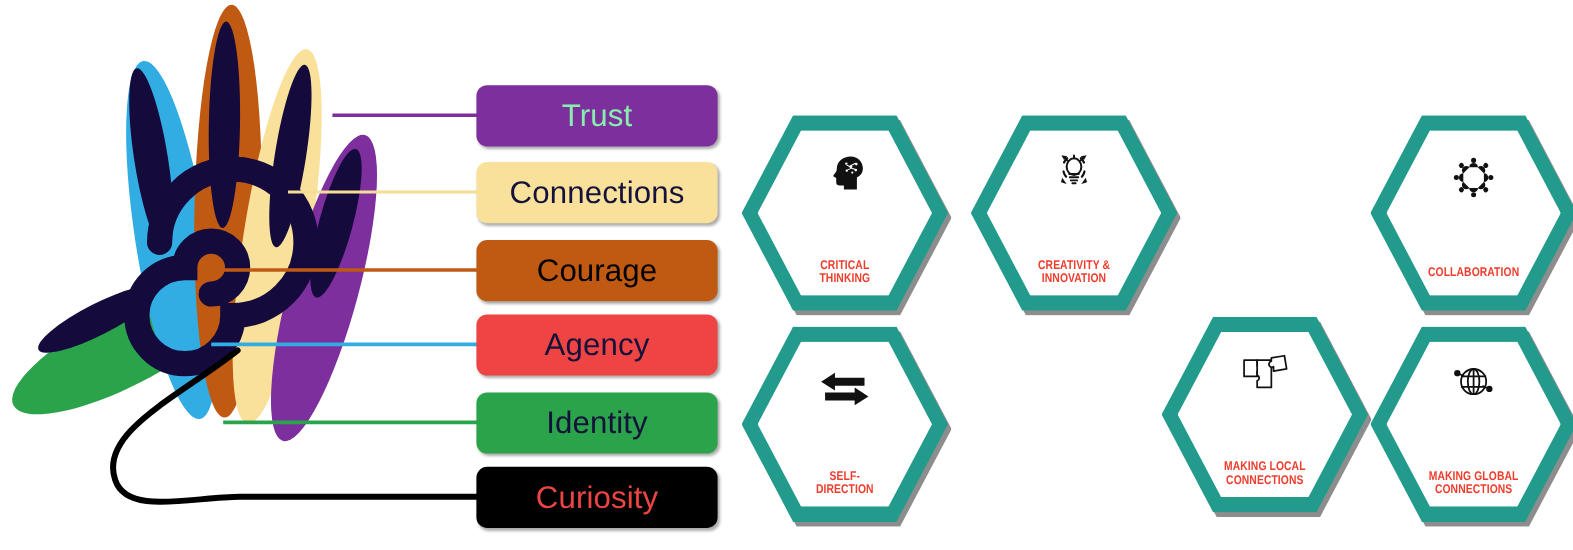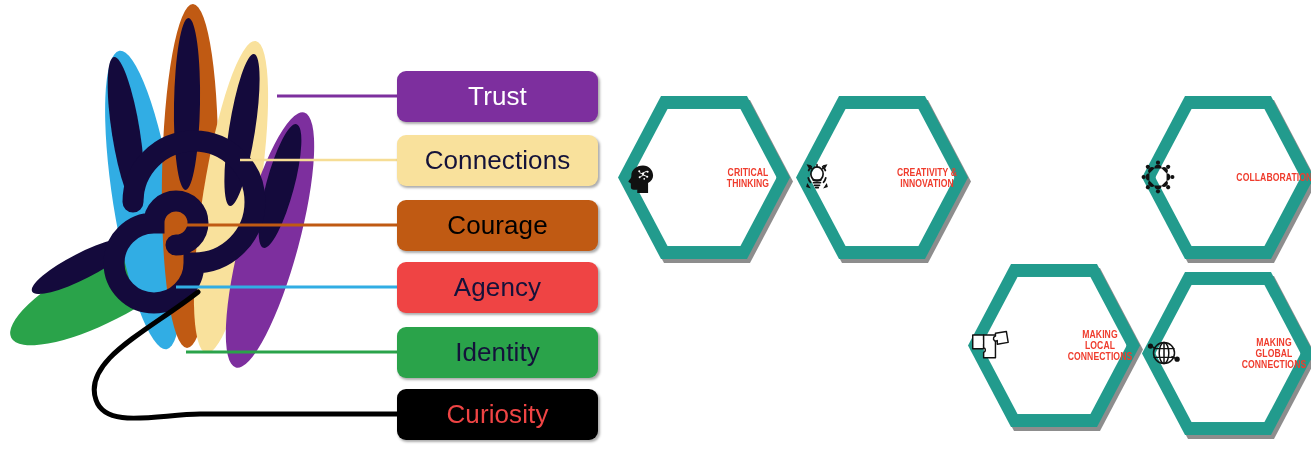--- a/index.html
+++ b/index.html
@@ -55,21 +55,21 @@
   .hex-shadow, .hex-outer, .hex-inner {
     position: absolute;
     left: 0; top: 0;
     width: 100%; height: 100%;
   }
   .hex-inner-wrap {
     position: absolute;
     left: 0; top: 0;
     width: 100%; height: 100%;
     display: flex;
-    flex-direction: row;
+    flex-direction: column;
     align-items: center;
     justify-content: center;
     gap: 48px;
   }
   .hex-icon {
     height: 46px;
     display: flex;
     align-items: flex-end;
     justify-content: center;
     margin-bottom: 5px;
@@ -133,21 +133,21 @@
       <g id="connector-group">
           <line x1="277" y1="96" x2="399" y2="96" stroke="#7d2f9e" stroke-width="3"></line>
           <line x1="240" y1="160" x2="399" y2="160" stroke="#f6dd95" stroke-width="2.5"></line>
           <line x1="178" y1="225" x2="399" y2="225" stroke="#c05a13" stroke-width="3"></line>
           <line x1="176" y1="287" x2="399" y2="287" stroke="#31ade4" stroke-width="3"></line>
           <line x1="186" y1="352" x2="399" y2="352" stroke="#2aa34a" stroke-width="3"></line>
         </g>
       <path d="M198 292 C 150 330, 82 360, 96 400 C 106 430, 160 414, 200 414 L 397 414" fill="none" stroke="#000000" stroke-width="5" stroke-linecap="round"></path>
     </svg>
 
-    <div class="value-label" style="top:71px;  background:#7d2f9e; color:#ffffff;">
+    <div class="value-label" style="top:71px;  background:#7d2f9e; color:#86efac;">
       <span>Trust</span>
     </div>
     <div class="value-label" style="top:135px; background:#f9e19c; color:#14123a;">
       <span>Connections</span>
     </div>
     <div class="value-label" style="top:200px; background:#c05a13; color:#000000;">
       <span>Courage</span>
     </div>
     <div class="value-label" style="top:262px; background:#ef4444; color:#14123a;">
       <span>Agency</span>
@@ -179,21 +179,21 @@
         <rect x="30" y="17.3" width="5" height="1.1" transform="rotate(-25 30 17.3)"></rect>
         <rect x="30" y="19.6" width="5" height="1.1" transform="rotate(22 30 19.6)"></rect>
         <rect x="26" y="17" width="4.5" height="1" transform="rotate(25 26 17)"></rect>
         <rect x="26.5" y="21.8" width="4" height="1" transform="rotate(-22 26.5 21.8)"></rect>
       </g>
     </svg>
           </div>
           <div class="hex-label">Critical<br>Thinking</div>
         </div>
       </div>
-      <div class="hex-cell" style="left: 178px; top: 0px;">
+      <div class="hex-cell" style="left: 191px; top: 0px;">
         <div class="hex-shadow" style="clip-path: polygon(25% 0%, 75% 0%, 100% 50%, 75% 100%, 25% 100%, 0% 50%); background: rgb(141, 141, 141); transform: translate(3px, 4px);"></div>
         <div class="hex-outer" style="clip-path: polygon(25% 0%, 75% 0%, 100% 50%, 75% 100%, 25% 100%, 0% 50%); background: rgb(34, 155, 141);"></div>
         <div class="hex-inner" style="clip-path: polygon(25% 0%, 75% 0%, 100% 50%, 75% 100%, 25% 100%, 0% 50%); background: rgb(255, 255, 255); transform: scale(0.845);"></div>
         <div class="hex-inner-wrap">
           <div class="hex-icon">
     <svg width="42" height="42" viewBox="0 0 48 48">
       <g fill="none" stroke="#111" stroke-width="1.9" stroke-linecap="round">
         <ellipse cx="24" cy="20.5" rx="7" ry="8"></ellipse>
         <path d="M19.5 27.5h9M20 30.5h8M21 33.5h6M22.5 36.2h3"></path>
         <path d="M24 12.5v-2.6M17.5 14.5l-1.7-1.9M30.5 14.5l1.7-1.9"></path>
@@ -256,20 +256,34 @@
                     <circle cx="0" cy="-2.4" r="2.4"></circle>
                     <path d="M-4.2 4.2a4.2 4.2 0 0 1 8.4 0z"></path>
                   </g>
         </g>
       </g>
     </svg>
           </div>
           <div class="hex-label">Collaboration</div>
         </div>
       </div>
+      <div class="hex-cell" style="left: 0px; top: 176px;">
+        <div class="hex-shadow" style="clip-path: polygon(25% 0%, 75% 0%, 100% 50%, 75% 100%, 25% 100%, 0% 50%); background: rgb(141, 141, 141); transform: translate(3px, 4px);"></div>
+        <div class="hex-outer" style="clip-path: polygon(25% 0%, 75% 0%, 100% 50%, 75% 100%, 25% 100%, 0% 50%); background: rgb(34, 155, 141);"></div>
+        <div class="hex-inner" style="clip-path: polygon(25% 0%, 75% 0%, 100% 50%, 75% 100%, 25% 100%, 0% 50%); background: rgb(255, 255, 255); transform: scale(0.845);"></div>
+        <div class="hex-inner-wrap">
+          <div class="hex-icon">
+    <svg width="46" height="32" viewBox="0 0 56 36">
+      <path d="M18 3L4 12l14 9v-5h30V8H18z" fill="#111"></path>
+      <path d="M38 18L52 27l-14 9v-5H8v-8h30z" fill="#111"></path>
+    </svg>
+          </div>
+          <div class="hex-label">Self-<br>Direction</div>
+        </div>
+      </div>
       <div class="hex-cell" style="left: 350px; top: 168px;">
         <div class="hex-shadow" style="clip-path: polygon(25% 0%, 75% 0%, 100% 50%, 75% 100%, 25% 100%, 0% 50%); background: rgb(141, 141, 141); transform: translate(3px, 4px);"></div>
         <div class="hex-outer" style="clip-path: polygon(25% 0%, 75% 0%, 100% 50%, 75% 100%, 25% 100%, 0% 50%); background: rgb(34, 155, 141);"></div>
         <div class="hex-inner" style="clip-path: polygon(25% 0%, 75% 0%, 100% 50%, 75% 100%, 25% 100%, 0% 50%); background: rgb(255, 255, 255); transform: scale(0.845);"></div>
         <div class="hex-inner-wrap">
           <div class="hex-icon">
     <svg width="44" height="40" viewBox="0 0 48 44">
       <g fill="#fff" stroke="#111" stroke-width="1.6" stroke-linejoin="round">
         <path d="M5 10h12v5a2.6 2.6 0 0 1 0 5v5H5z"></path>
         <path d="M17 10h13v25H17v-6a2.6 2.6 0 0 0 0-5z"></path>

